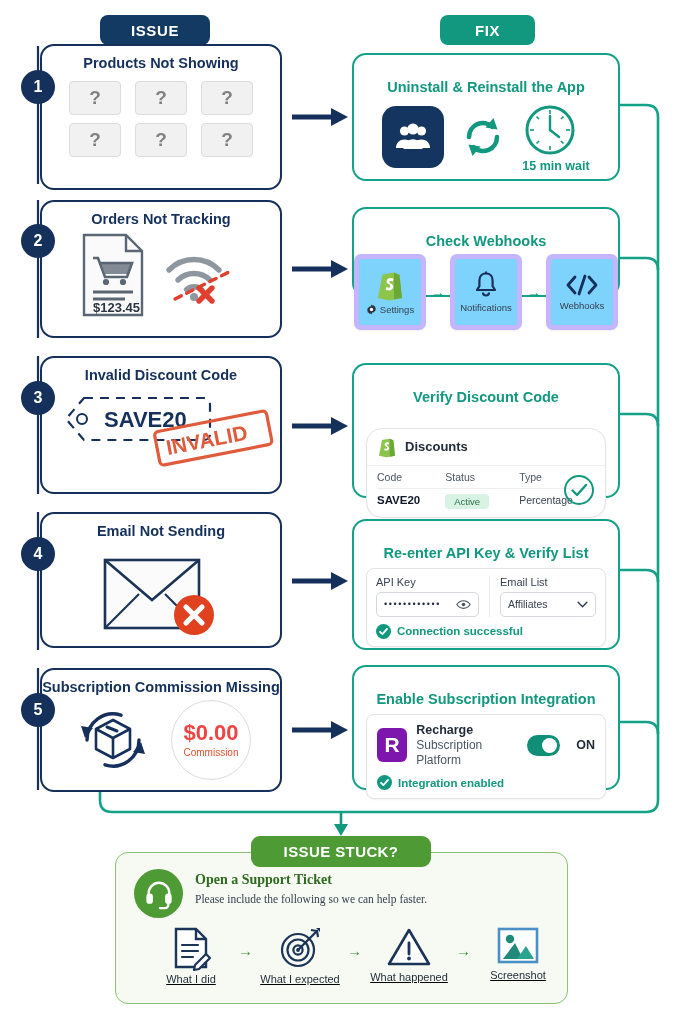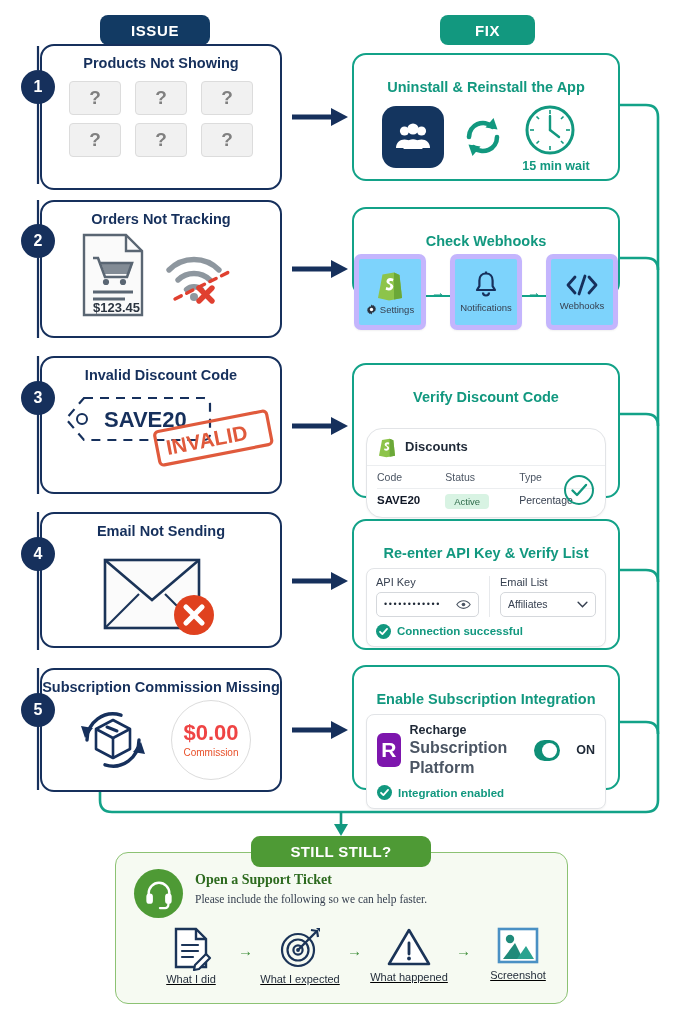--- a/index.html
+++ b/index.html
@@ -120,21 +120,21 @@
   .rech-card{
     margin:6px 12px 0 12px;border:1px solid #e2e4e7;border-radius:8px;background:#fff;
     padding:8px 10px;box-shadow:0 1px 2px rgba(0,0,0,.05);
   }
   .rech-row{display:flex;align-items:center;gap:9px;}
   .rech-tile{
     width:34px;height:34px;border-radius:6px;background:#7d16ad;color:#fff;
     display:flex;align-items:center;justify-content:center;font-weight:bold;font-size:21px;
   }
   .rech-name{font-size:12.5px;font-weight:bold;color:#1f2937;line-height:1.25;}
-  .rech-sub{font-size:16px;color:#4b5563;line-height:1.25;font-weight:bold;}
+  .rech-sub{font-size:12px;color:#4b5563;line-height:1.25;}
   .toggle{
     width:38px;height:21px;border-radius:11px;background:#0f8f77;position:relative;
     margin-left:auto;
   }
   .toggle .knob{position:absolute;width:15px;height:15px;border-radius:50%;background:#fff;top:3px;right:3px;}
   .on-lbl{font-size:12.5px;font-weight:bold;color:#1f2937;margin-left:7px;}
 
   
   #badge-stuck{
     position:absolute;left:251px;top:836px;width:180px;height:31px;
@@ -513,21 +513,21 @@
         <svg width="15" height="15" viewBox="0 0 16 16">
           <circle cx="8" cy="8" r="8" fill="#12987f"></circle>
           <polyline points="4.3,8.3 6.8,10.8 11.8,5.2" fill="none" stroke="#fff" stroke-width="1.9" stroke-linecap="round" stroke-linejoin="round"></polyline>
         </svg>
       </span>
       <span class="ok-txt">Integration enabled</span>
     </div>
   </div>
 </div>
 
-<div id="badge-stuck">STILL STILL?</div>
+<div id="badge-stuck">ISSUE STUCK?</div>
 
 <div id="support-card">
   <div class="sup-head">
     <div class="sup-avatar">
       <svg width="30" height="30" viewBox="0 0 32 32">
         <path d="M5 19v-4a11 11 0 0 1 22 0v4" fill="none" stroke="#fff" stroke-width="2.6" stroke-linecap="round"></path>
         <rect x="2.5" y="15.5" width="7" height="11" rx="3.4" fill="#fff"></rect>
         <rect x="22.5" y="15.5" width="7" height="11" rx="3.4" fill="#fff"></rect>
         <path d="M26 26v1.5a3.5 3.5 0 0 1-3.5 3.5H17" fill="none" stroke="#fff" stroke-width="2.4" stroke-linecap="round"></path>
       </svg>

